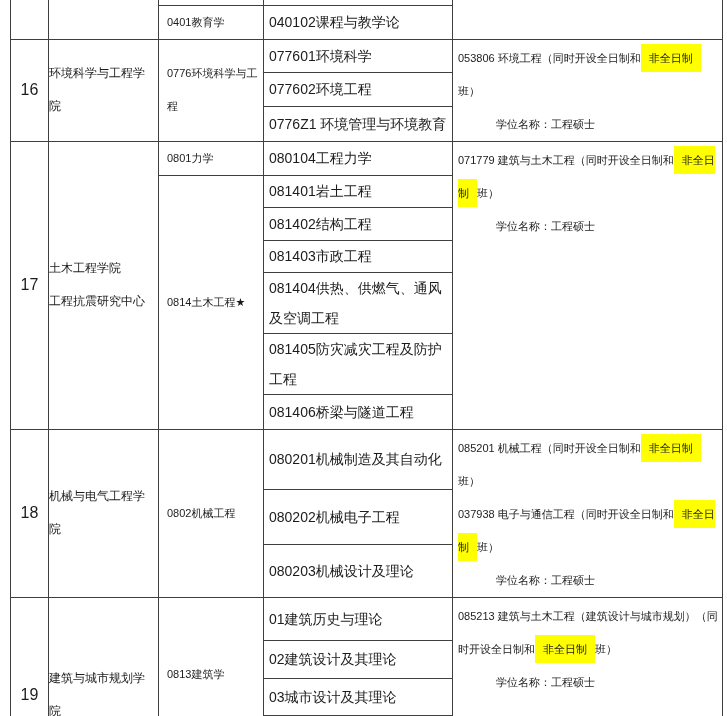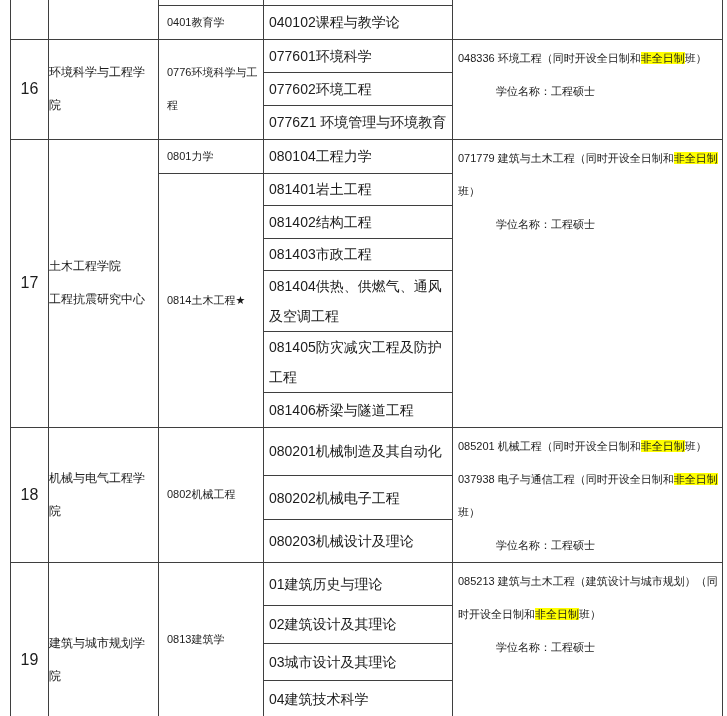--- a/index.html
+++ b/index.html
@@ -36,21 +36,21 @@
           line-height: 33px; white-space: pre-wrap; }
   td.c4 { font-size: 14px; padding-left: 5px; padding-right: 1px;
           line-height: 30px; }
   td.c5 { font-size: 11px; vertical-align: top;
           padding: 2px 4px 0 5px; line-height: 33px; }
   td.c5 p { margin: 0; }
   td.c5 p.degree { padding-left: 38px; }
   mark {
     background: #ffff00;
     color: inherit;
-    padding: 0;
+    padding: 8px;
   }
 </style>
 </head>
 <body>
 
 <table class="doc">
   <colgroup>
     <col style="width:38px">
     <col style="width:110px">
     <col style="width:105px">
@@ -70,21 +70,21 @@
     <td class="c3">0401教育学</td>
     <td class="c4">040102课程与教学论</td>
   </tr>
 
   <tr style="height:33px">
     <td class="c1" rowspan="3">16</td>
     <td class="c2" rowspan="3">环境科学与工程学院</td>
     <td class="c3" rowspan="3">0776环境科学与工程</td>
     <td class="c4">077601环境科学</td>
     <td class="c5" rowspan="3">
-      <p><span>048336 环境工程（同时开设全日制和</span><mark>非全日制</mark><span>班）</span></p>
+      <p><span>053806 环境工程（同时开设全日制和</span><mark>非全日制</mark><span>班）</span></p>
       <p class="degree">学位名称：工程硕士</p>
     </td>
   </tr>
   <tr style="height:33px">
     <td class="c4">077602环境工程</td>
   </tr>
   <tr style="height:34px">
     <td class="c4">0776Z1 环境管理与环境教育</td>
   </tr>
 

